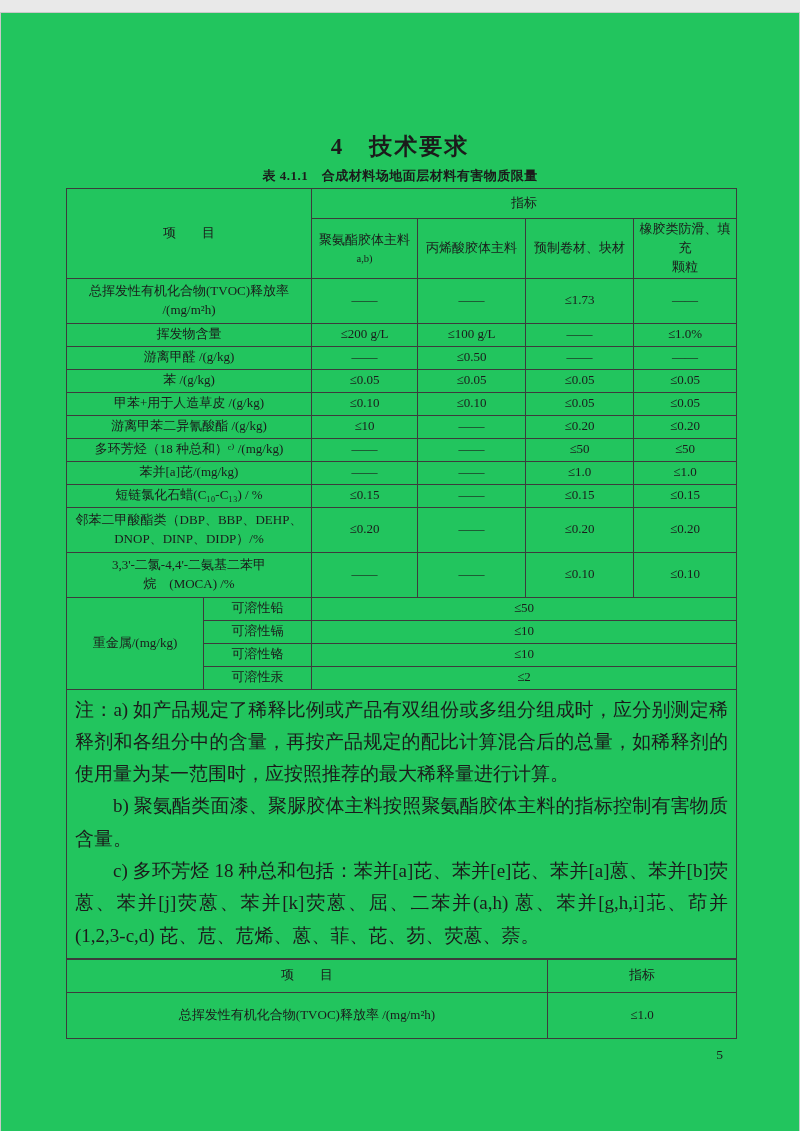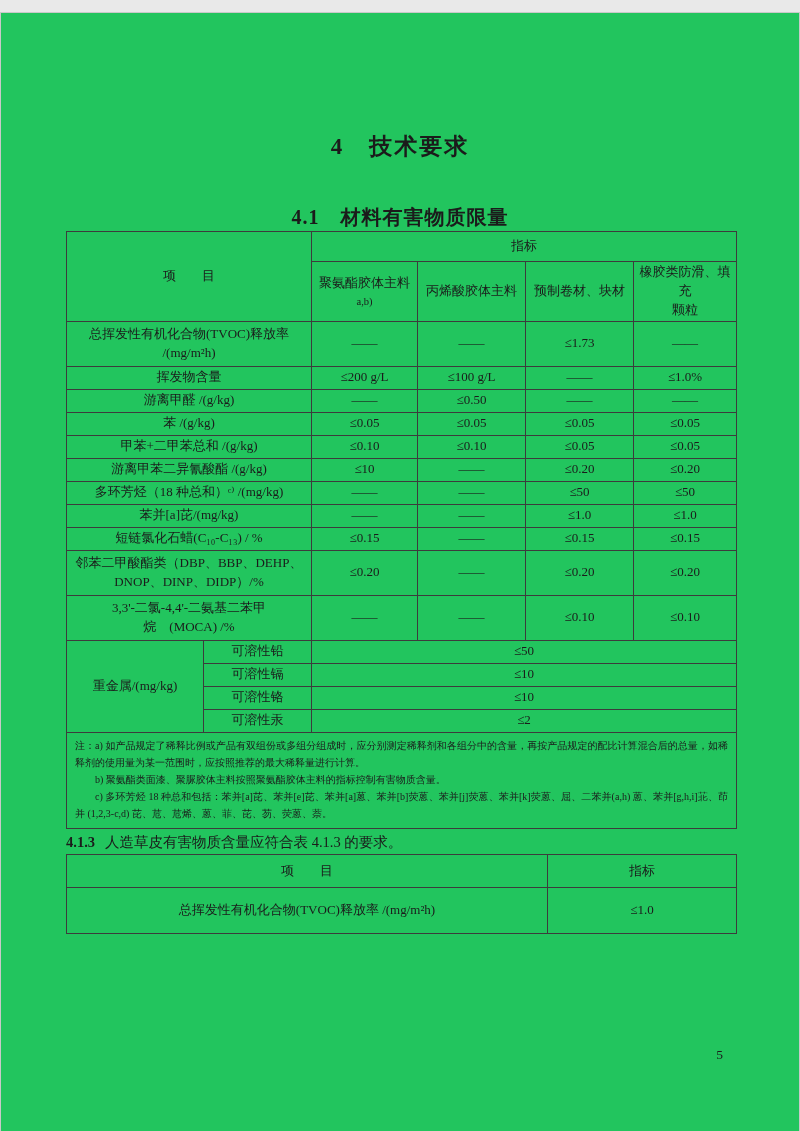--- a/index.html
+++ b/index.html
@@ -56,21 +56,21 @@
   }
   .r-head1 { height:30px; }
   .r-head2 { height:38px; }
   .r-2l    { height:45px; }
   .r-1l    { height:23px;padding-left:16px; }
   .hm-row  { height:23px; }
   .colhead-sub { display:block; font-size:10.5px; margin-top:1px; }
   .notes-cell {
     text-align:left;
     padding:4px 8px 6px 8px;
-    font-size:10px;
+    font-size:19px;
     line-height:1.7;
     white-space:normal;
   }
   .notes-cell p { text-align:justify; }
   .notes-cell p.indented { text-indent:2em; }
   .t2 td.name-col { }
   .t2 .r-head { height:33px; }
   .t2 .r-data { height:46px; }
   .page-number {
     position:absolute;
@@ -78,23 +78,23 @@
     font-size:13.5px;
   }
 </style>
 </head>
 <body>
 
 <div class="page">
   <div class="content">
 
     <div class="doc-title">4　技术要求</div>
-    <div class="doc-subtitle">4.1　材料有害物质限量</div>
-
-
+
+
+    <div class="tbl-caption">表 4.1.1　合成材料场地面层材料有害物质限量</div>
 
     <table class="t1">
       <colgroup>
         <col style="width:137px">
           <col style="width:108px">
         <col style="width:106px">
           <col style="width:108px">
         <col style="width:108px">
           <col style="width:103px">
       </colgroup>
@@ -134,21 +134,21 @@
         <td>——</td>
       </tr>
       <tr class="r-1l">
         <td colspan="2">苯  /(g/kg)</td>
         <td>≤0.05</td>
         <td>≤0.05</td>
         <td>≤0.05</td>
         <td>≤0.05</td>
       </tr>
       <tr class="r-1l">
-        <td colspan="2">甲苯+二甲苯总和  /(g/kg)</td>
+        <td colspan="2">甲苯+用于人造草皮  /(g/kg)</td>
         <td>≤0.10</td>
         <td>≤0.10</td>
         <td>≤0.05</td>
         <td>≤0.05</td>
       </tr>
       <tr class="r-1l">
         <td colspan="2">游离甲苯二异氰酸酯  /(g/kg)</td>
         <td>≤10</td>
         <td>——</td>
         <td>≤0.20</td>
@@ -213,21 +213,20 @@
       <tr>
         <td colspan="6" class="notes-cell">
           <p>注：a) 如产品规定了稀释比例或产品有双组份或多组分组成时，应分别测定稀释剂和各组分中的含量，再按产品规定的配比计算混合后的总量，如稀释剂的使用量为某一范围时，应按照推荐的最大稀释量进行计算。</p>
           <p class="indented">b) 聚氨酯类面漆、聚脲胶体主料按照聚氨酯胶体主料的指标控制有害物质含量。</p>
           <p class="indented">c) 多环芳烃 18 种总和包括：苯并[a]芘、苯并[e]芘、苯并[a]蒽、苯并[b]荧蒽、苯并[j]荧蒽、苯并[k]荧蒽、屈、二苯并(a,h) 蒽、苯并[g,h,i]苝、茚并 (1,2,3-c,d) 芘、苊、苊烯、蒽、菲、芘、芴、荧蒽、萘。</p>
         </td>
       </tr>
     </tbody>
       </table>
 
-    <p class="para tight"><span class="num">4.1.3</span><span>人造草皮有害物质含量应符合表 4.1.3 的要求。</span></p>
 
 
     <table class="t2">
       <colgroup>
         <col style="width:481px">
           <col style="width:189px">
       </colgroup>
       <tbody>
           <tr class="r-head">
         <td>项　　目</td>

